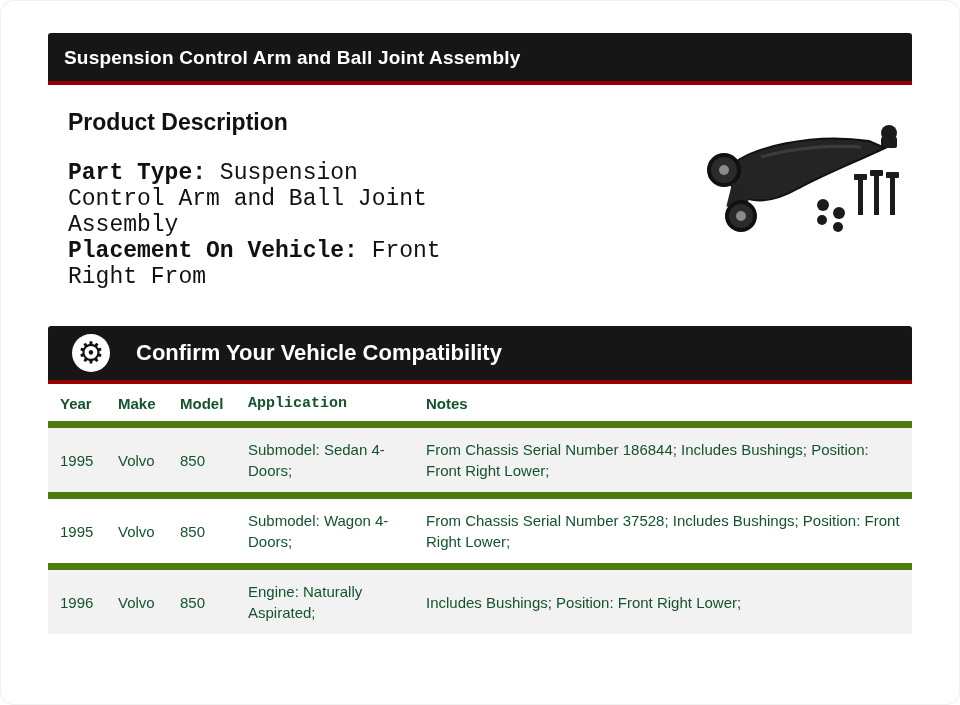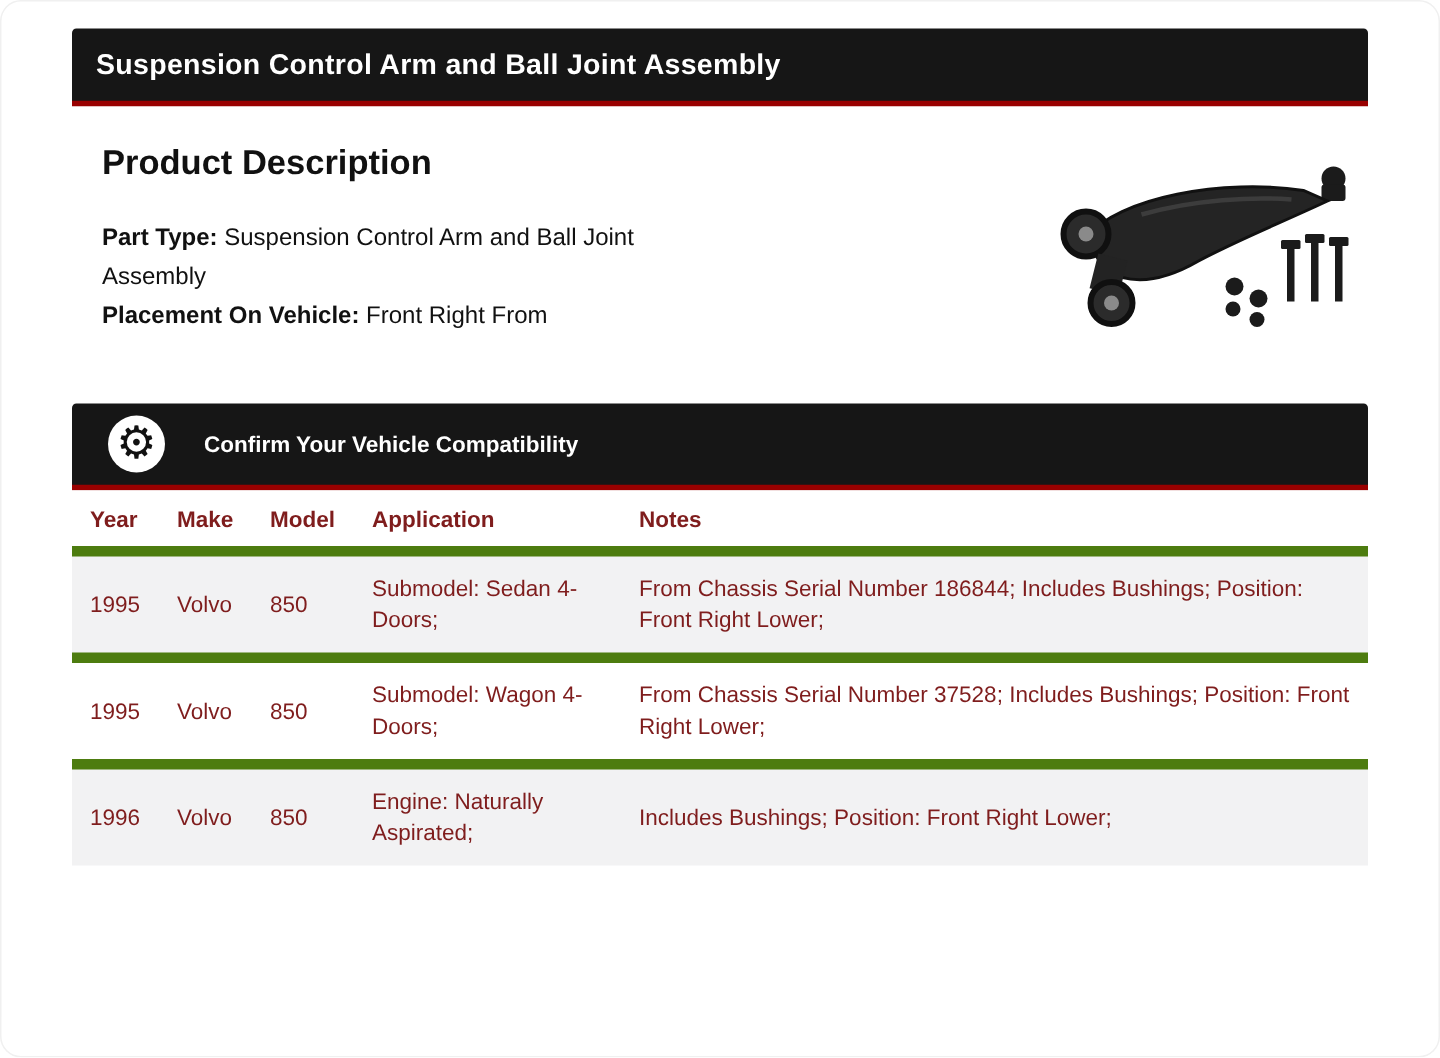--- a/index.html
+++ b/index.html
@@ -6,64 +6,64 @@
   html, body { margin: 0; padding: 0; background: #ffffff; }
   body { font-family: "Liberation Sans", sans-serif; color: #111; width: 960px; height: 705px; }
 
   .page {
     width: 960px; height: 705px;
     background: #fff;
     border-radius: 14px;
     box-shadow: 0 0 0 1px #f0f0f0 inset;
     overflow: hidden;
   }
-  .content { padding: 19px 48px 0 48px; }
+  .content { padding: 33px 48px 0 48px; }
 
   .bar {
     background: var(--header_bg, #161616);
     color: #fff;
     border-bottom: 4px solid var(--accent_red, #990000);
     border-radius: 3px 3px 0 0;
     display: flex;
     align-items: center;
   }
   .title-bar { padding: 14px 16px 12px 16px; }
   .title-bar h1 { margin: 0; font-size: 19px; font-weight: bold; letter-spacing: 0.2px; }
 
   .desc-section { display: flex; justify-content: space-between; padding: 4px 4px 0 20px; }
   .desc-left { max-width: 420px; }
   h2.section-heading { font-size: 23px; font-weight: bold; margin: 20px 0 24px 0; }
-  .detail { font-size: 16px; line-height: 26px; margin: 0; max-width: 400px; }
+  .detail { font-size: 23px; line-height: 26px; margin: 0; max-width: 400px; font-family: Liberation Mono, monospace; }
   .detail b { font-weight: bold; }
 
   .product-image-wrap { width: 205px; margin-top: 28px; margin-right: 2px; }
 
   .compat-bar { margin-top: 36px; padding: 8px 16px 8px 24px; gap: 26px; }
   .gear-badge {
     width: 38px; height: 38px; background: #fff; border-radius: 50%;
     display: flex; align-items: center; justify-content: center;
     color: #111; font-size: 30px; line-height: 1;
     font-family: "DejaVu Sans", sans-serif;
     flex: 0 0 auto;
   }
-  .compat-bar h2 { margin: 0; font-size: 15px; font-weight: bold; color:#fff; }
+  .compat-bar h2 { margin: 0; font-size: 22px; font-weight: bold; color:#fff; }
 
-  table.compat { width: 100%; border-collapse: collapse; font-size: 15px; color: #7f1d1d; }
+  table.compat { width: 100%; border-collapse: collapse; font-size: 15px; color: #14532d; }
   table.compat th {
     text-align: left; font-weight: bold; font-size: 15px;
     padding: 11px 12px 9px 12px; background: #fff;
   }
   table.compat td { padding: 11px 12px; vertical-align: middle; line-height: 21px; }
   table.compat tbody tr { border-top: 7px solid #4d7c0f; }
   table.compat tbody tr:nth-child(odd) { background: var(--row_alt, #f2f2f3); }
   table.compat tbody tr:nth-child(even) { background: #ffffff; }
   .col-year  { width: 58px; }
   .col-make  { width: 62px; }
   .col-model { width: 68px; }
-  .col-app   { width: 178px; }
+  .col-app   { width: 178px; font-family: Liberation Mono, monospace; }
 </style>
 </head>
 <body>
 
 <div class="page">
   <div class="content">
 
     <div class="bar title-bar">
       <h1>Suspension Control Arm and Ball Joint Assembly</h1>
     </div>

